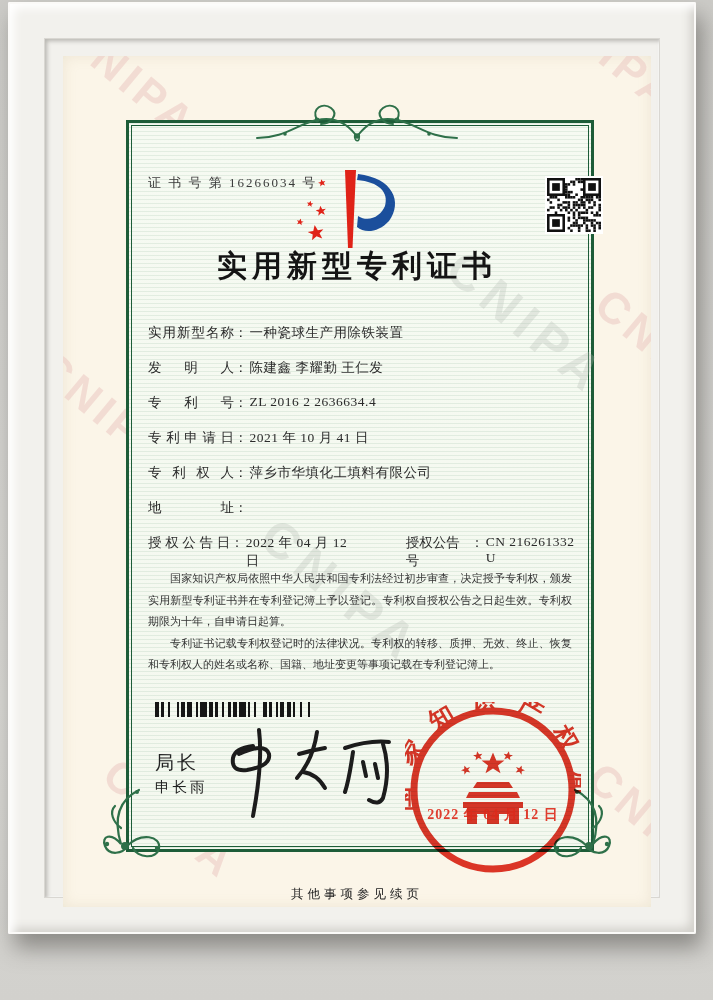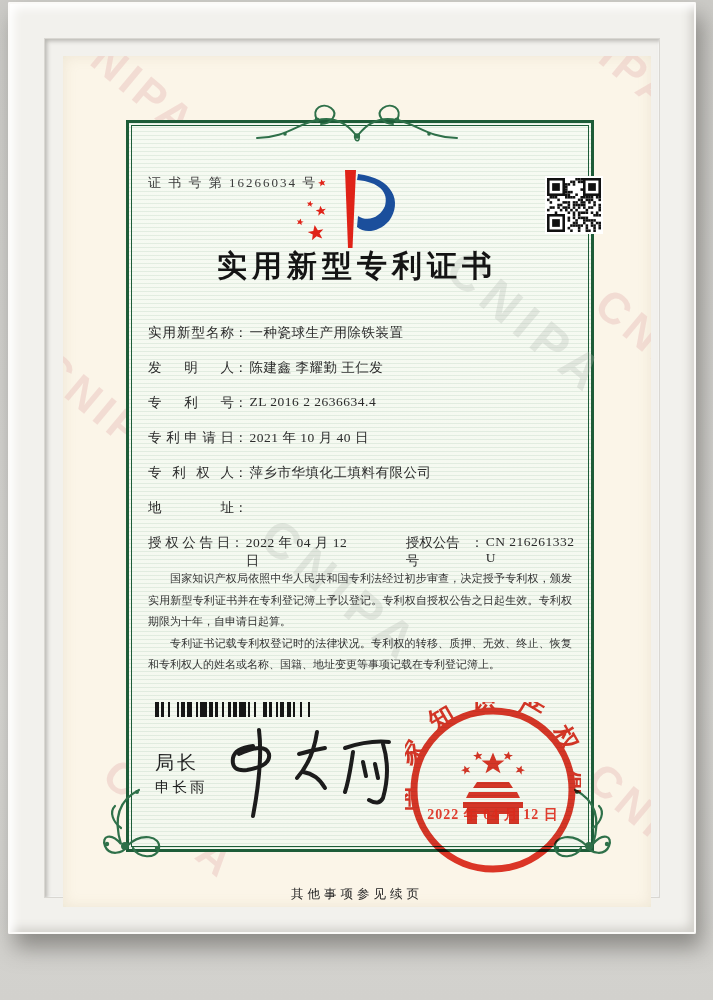--- a/index.html
+++ b/index.html
@@ -310,21 +310,21 @@
         <span class="fvalue">陈建鑫 李耀勤 王仁发</span>
       </div>
       <div class="frow">
         <span class="flabel">专利号</span>
           <span>：</span>
         <span class="fvalue">ZL 2016 2 2636634.4</span>
       </div>
       <div class="frow">
         <span class="flabel">专利申请日</span>
           <span>：</span>
-        <span class="fvalue">2021 年 10 月 40 日</span>
+        <span class="fvalue">2021 年 10 月 41 日</span>
       </div>
       <div class="frow">
         <span class="flabel">专利权人</span>
           <span>：</span>
         <span class="fvalue">萍乡市华填化工填料有限公司</span>
       </div>
       <div class="frow">
         <span class="flabel">地址</span>
           <span>：</span>
       </div>

